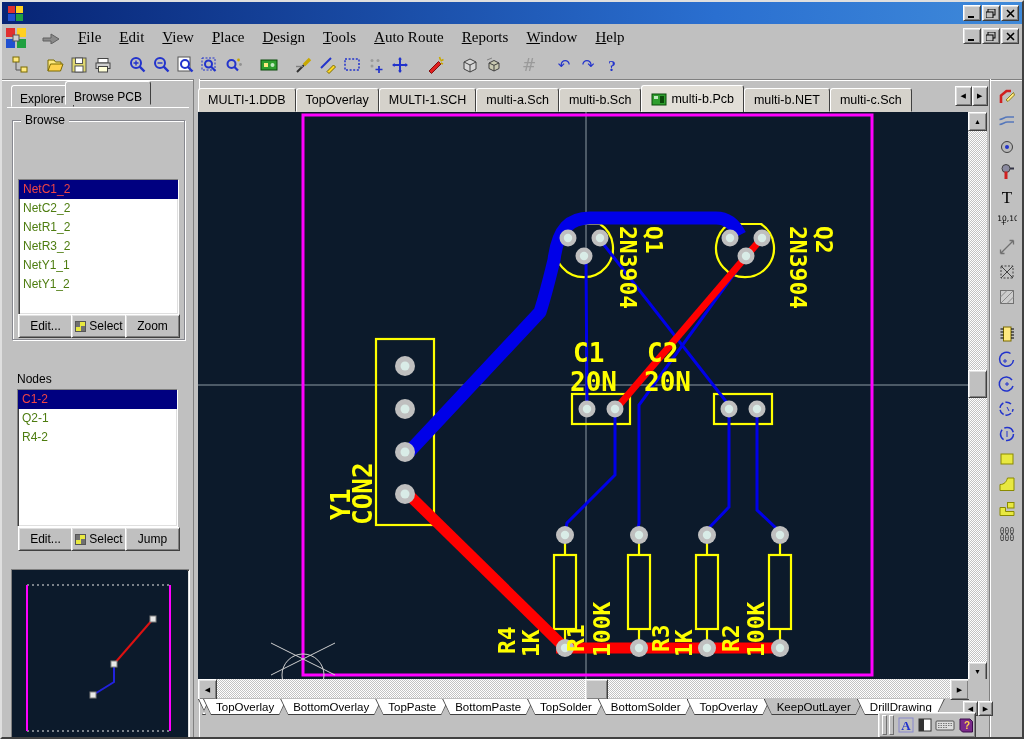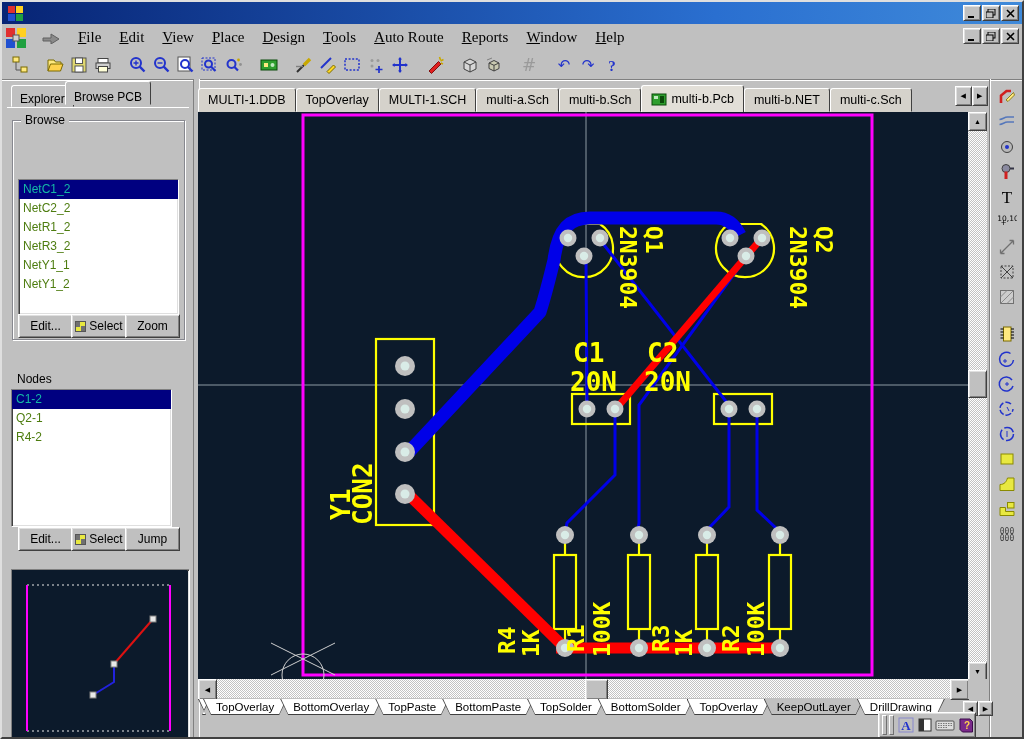--- a/index.html
+++ b/index.html
@@ -44,21 +44,21 @@
   .tab-arrows{position:absolute;right:34px;top:11px;display:flex;}
   .sbtn{width:17px;height:18px;font-size:7px;display:inline-flex;align-items:center;justify-content:center;color:#000;}
   
   #left-panel{left:3px;top:77px;width:188px;height:657px;}
   .ptab{position:absolute;height:22px;padding:0 8px;display:flex;align-items:flex-end;
     background:#c0c0c0;border:1px solid;border-color:#fff #404040 #c0c0c0 #fff;border-radius:3px 3px 0 0;font-size:12px;}
   .panel-body{position:absolute;left:2px;top:28px;width:182px;height:626px;
     border-top:1px solid #fff;}
   .listbox{position:absolute;overflow:hidden;}
   .lrow{height:19px;line-height:19px;padding-left:4px;color:#4d7c0f;font-size:12px;}
-  .lrow.selected{background:#000080;color:#14b8a6;}
+  .lrow.selected{background:#000080;color:#ef4444;}
   .btn95{position:absolute;height:22px;font-size:12px;display:flex;align-items:center;justify-content:center;
     font-family:"Liberation Sans",sans-serif;color:#000;overflow:hidden;white-space:nowrap;}
   .sel-ico{width:9px;height:9px;margin-right:3px;flex:0 0 auto;
     background:conic-gradient(#e8e840 0 25%,#707070 0 50%,#e8e840 0 75%,#707070 0);border:1px solid #555;}
   
   #layer-tabbar{left:196px;top:697px;width:770px;height:17px;display:flex;overflow:hidden;}
   .ltab{position:relative;height:16px;padding:0 13px;margin-right:-7px;font-size:11.5px;
     display:flex;align-items:center;justify-content:flex-end;white-space:nowrap;}
   .ltab-bg{position:absolute;inset:0;background:#404040;
     clip-path:polygon(0 0,100% 0,calc(100% - 8px) 100%,8px 100%);}
@@ -339,21 +339,21 @@
           <div class="btn95 raised" style="left: 64px; top: 206px; width: 54px;">
             <span class="sel-ico"></span>
             <span>Select</span>
           </div>
           <div class="btn95 raised" style="left: 118px; top: 206px; width: 53px;">
             <span>Zoom</span>
           </div>
         </div>
 
       <span class="abs" style="left:10px;top:264px;">Nodes</span>
-      <div id="nodes-list" class="abs sunken listbox" style="left:4px;top:281px;width:159px;height:136px;">
+      <div id="nodes-list" class="abs sunken listbox" style="left:10px;top:281px;width:159px;height:136px;">
           <div class="lrow selected">C1-2</div>
           <div class="lrow">Q2-1</div>
           <div class="lrow">R4-2</div>
         </div>
       <div id="node-buttons">
           <div class="btn95 raised" style="left: 11px; top: 419px; width: 53px;">
             <span>Edit...</span>
           </div>
           <div class="btn95 raised" style="left: 64px; top: 419px; width: 54px;">
             <span class="sel-ico"></span>

